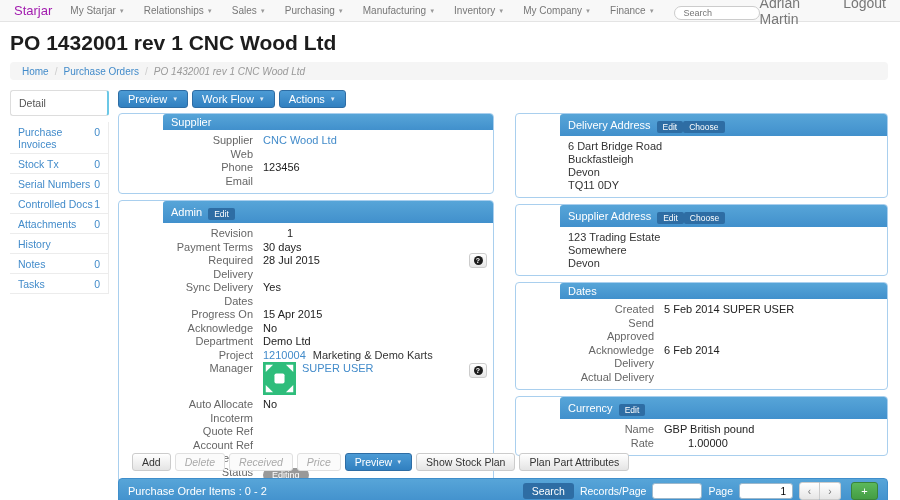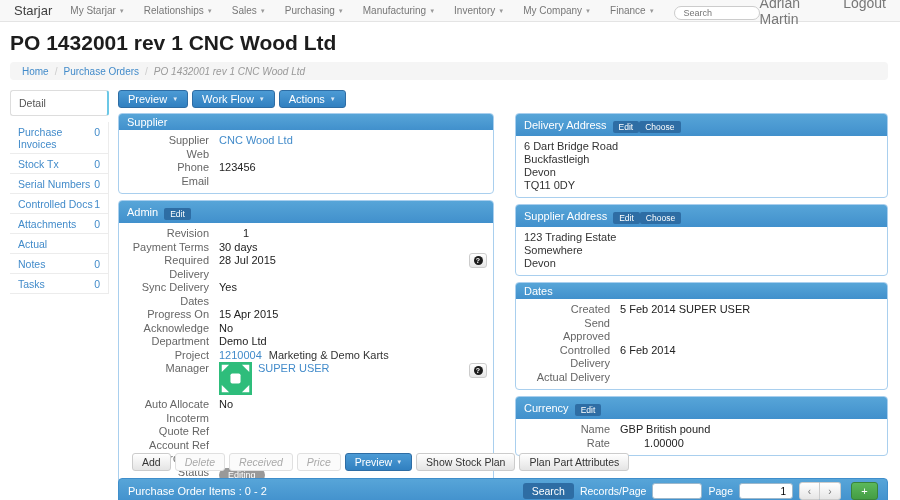--- a/index.html
+++ b/index.html
@@ -3,21 +3,21 @@
 <meta charset="utf-8">
 <style>
   * { box-sizing: border-box; margin: 0; padding: 0; }
   html,body { background:#fff; }
   body { font-family:"Liberation Sans", sans-serif; }
   .screen { position:relative; width:900px; height:500px; overflow:hidden; background:#fff; }
 
   
   .navbar { position:absolute; top:0; left:0; right:0; height:22px; background:#f8f8f8;
             border-bottom:1px solid #e4e4e4; display:flex; align-items:center; padding:0 14px; }
-  .brand { font-size:13px; color:#404040; margin-right:18px; cursor:pointer; }
+  .brand { font-size:13px; color:#a21caf; margin-right:18px; cursor:pointer; }
   .nav-menus { display:flex; align-items:center; }
   .nav-item { font-size:10px; color:#777; margin-right:19px; cursor:pointer; display:flex; align-items:center; gap:3px; white-space:nowrap; }
   .caret { font-size:6px; color:#999; line-height:1; }
   .nav-search input { width:86px; height:14px; border:1px solid #ccc; border-radius:8px;
                       font-size:9px; padding:0 9px; color:#555; outline:none; background:#fff; font-family:inherit; }
   .nav-right { margin-left:auto; display:flex; gap:12px; font-size:14px; color:#777; }
   .nav-right span { cursor:pointer; }
 
   
   .page-title { position:absolute; left:10px; top:31px; font-size:21px; font-weight:bold; color:#1d1d1d; }
@@ -29,21 +29,21 @@
 
   
   .sidebar { position:absolute; left:10px; top:90px; width:99px; font-size:10.5px; }
   .side-detail { border:1px solid #ddd; border-right:2px solid #6cc8e6; border-radius:3px;
                  padding:6px 8px; color:#555; margin-bottom:6px; cursor:pointer; background:#fff; }
   .side-list { border-right:1px solid #ececec; }
   .side-item { display:flex; justify-content:space-between; padding:4px 8px 3px 8px;
                border-bottom:1px solid #ececec; color:#428bca; cursor:pointer; }
 
   
-  .panel { border:1px solid #a9cfee; border-radius:4px; margin-bottom:6px; background:#fff; position:relative; }
+  .panel { border:1px solid #a9cfee; border-radius:4px; margin-bottom:6px; background:#fff; position:relative;padding-left:44px; }
   .panel-head { background:linear-gradient(#57a5d8,#4190cc); border-radius:3px 3px 0 0;
                 padding:2px 8px; display:flex; align-items:center; gap:6px; min-height:13px; }
   .panel-title { color:#fff; font-size:11px; }
   .head-btn { background:#2e6da4; color:#fff; font-size:8.5px; padding:1px 6px; border-radius:2px; cursor:pointer; }
   .panel-body { padding:4px 8px 5px 8px; }
   .frow { display:flex; min-height:13.5px; line-height:13.5px; font-size:11px; }
   .flabel { width:92px; text-align:right; color:#666; padding-right:10px; flex:none; }
   .col-right .flabel { width:96px; }
   .fvalue { color:#222; flex:1; }
   .indent { margin-left:24px; }
@@ -174,21 +174,21 @@
         </div>
         <div class="side-item">
           <span class="side-label">Controlled Docs</span>
           <span class="side-count">1</span>
         </div>
         <div class="side-item">
           <span class="side-label">Attachments</span>
           <span class="side-count">0</span>
         </div>
         <div class="side-item">
-          <span class="side-label">Actual</span>
+          <span class="side-label">History</span>
           <span class="side-count"></span>
         </div>
         <div class="side-item">
           <span class="side-label">Notes</span>
           <span class="side-count">0</span>
         </div>
         <div class="side-item">
           <span class="side-label">Tasks</span>
           <span class="side-count">0</span>
         </div>
@@ -360,21 +360,21 @@
           </div>
           <div class="frow">
             <div class="flabel">Send</div>
             <div class="fvalue"></div>
           </div>
           <div class="frow">
             <div class="flabel">Approved</div>
             <div class="fvalue"></div>
           </div>
           <div class="frow">
-            <div class="flabel">Controlled Delivery</div>
+            <div class="flabel">Acknowledge Delivery</div>
             <div class="fvalue">6 Feb 2014</div>
           </div>
           <div class="frow">
             <div class="flabel">Actual Delivery</div>
             <div class="fvalue"></div>
           </div>
         </div>
     </div>
 
     <div class="panel">

